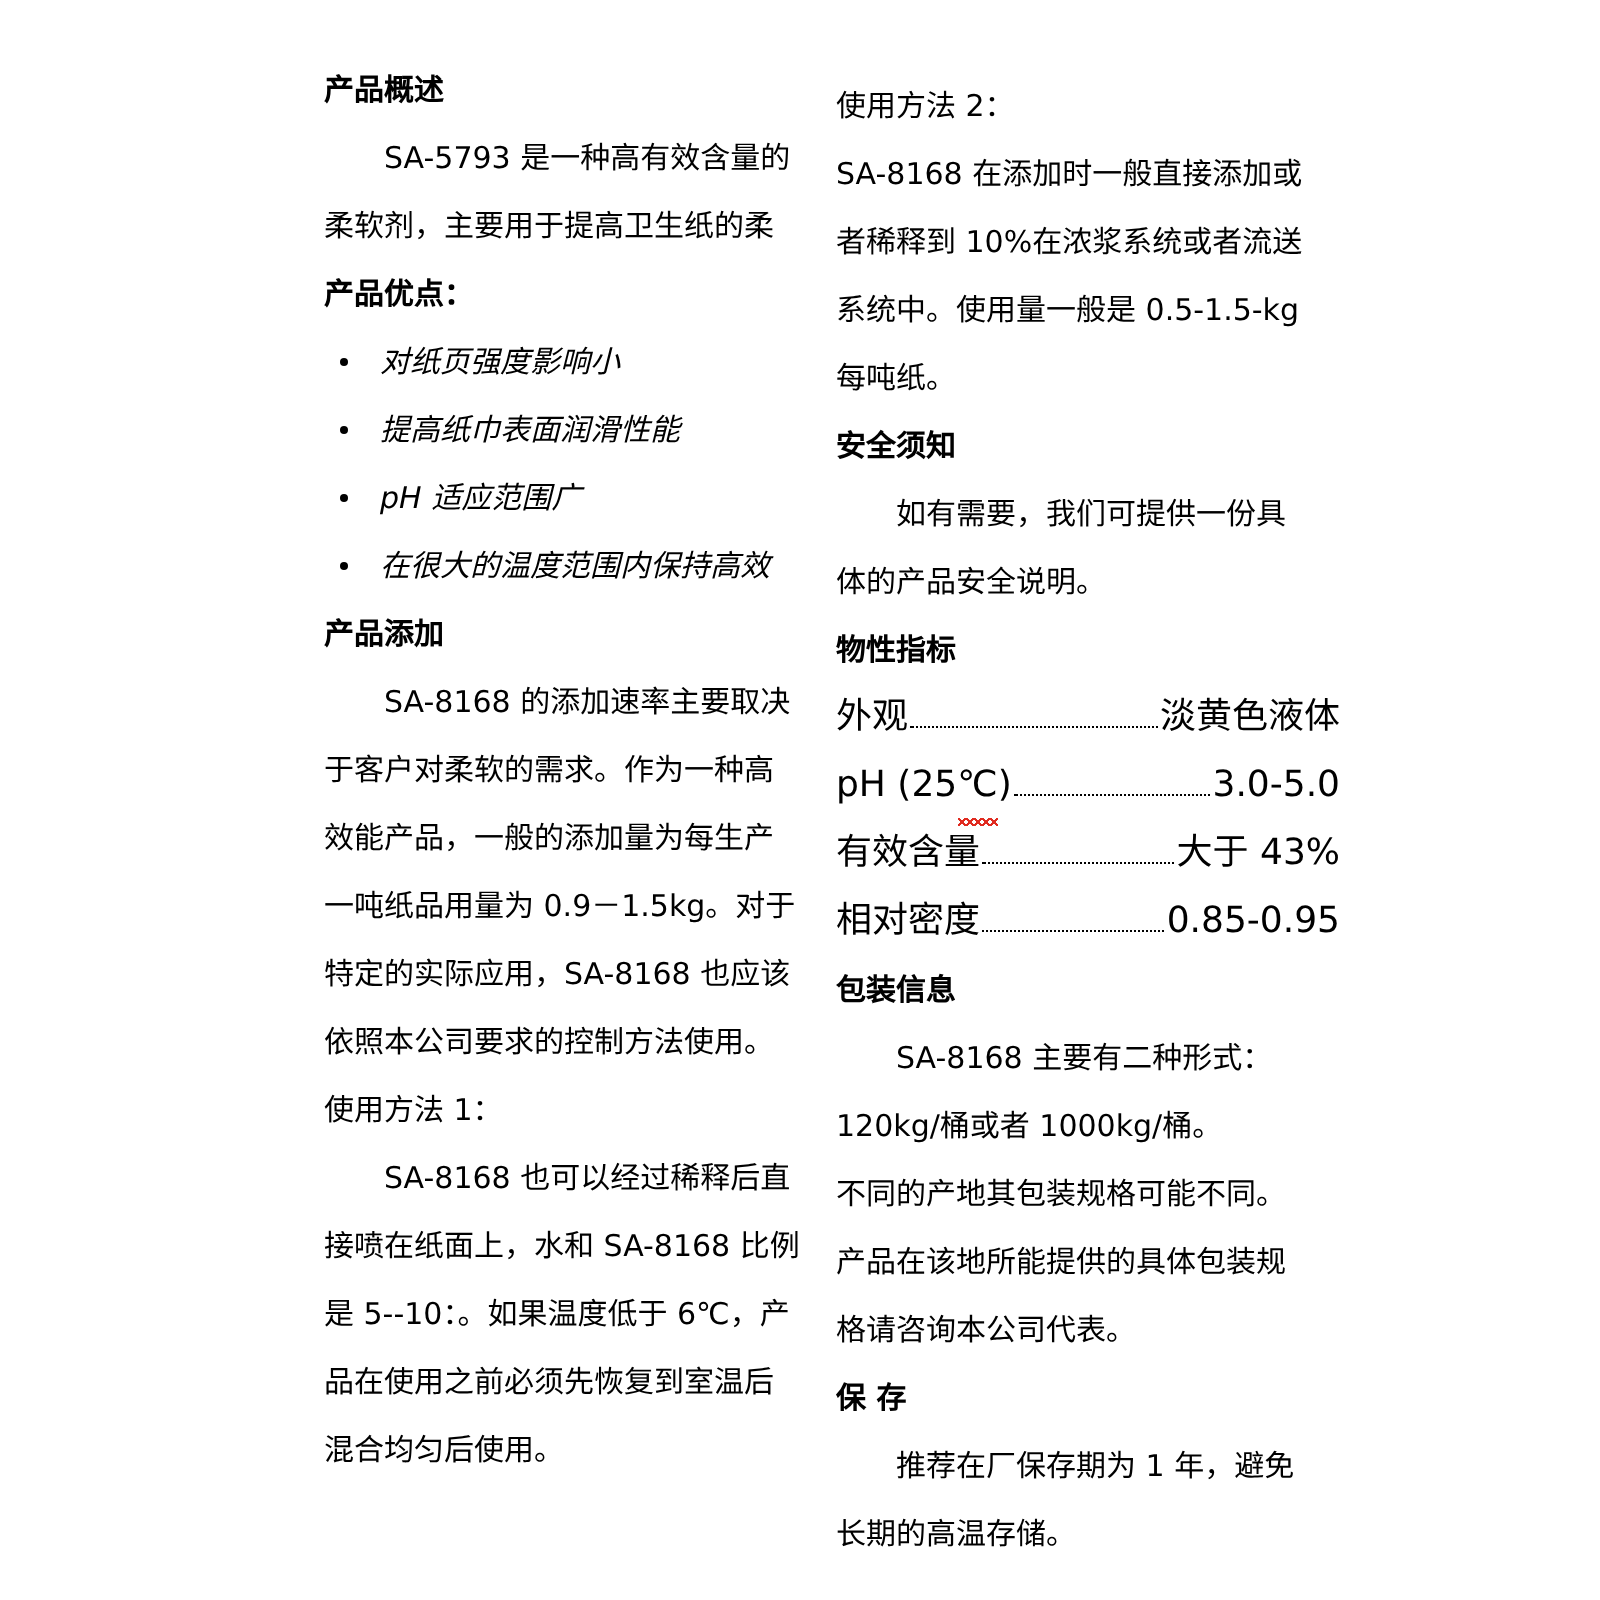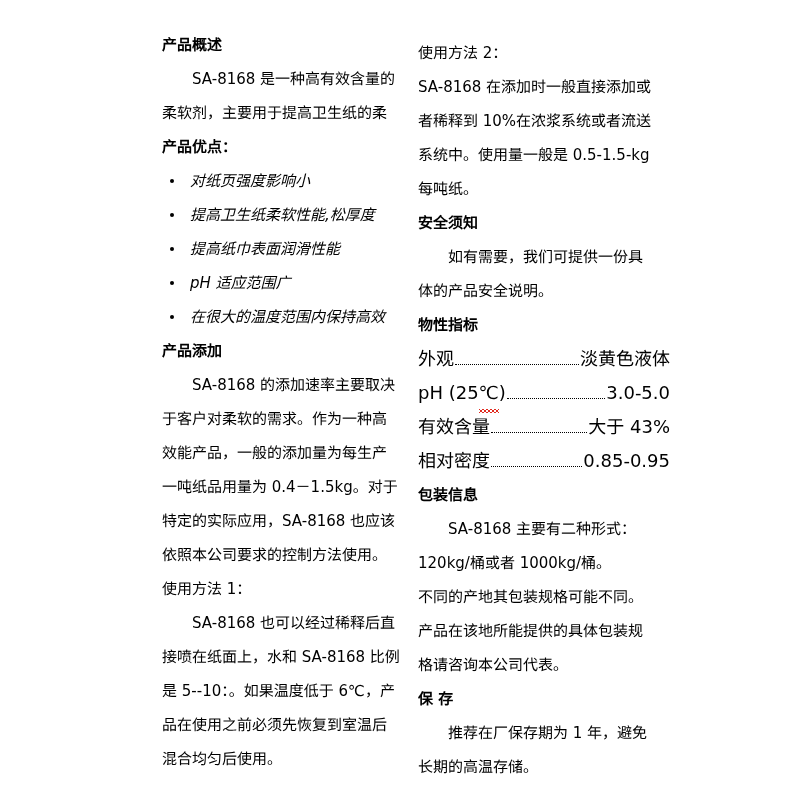--- a/index.html
+++ b/index.html
@@ -162,37 +162,36 @@
 </style>
 </head>
 <body>
 
 <div class="page">
   <div class="columns">
 
     <div class="col col-left">
 
       <div class="heading">产品概述</div>
-      <div class="para indent">SA-8168 是一种高有效含量的</div>
+      <div class="para indent">SA-5793 是一种高有效含量的</div>
       <div class="para">柔软剂，主要用于提高卫生纸的柔</div>
 
       <div class="heading">产品优点：</div>
       <ul class="bullets">
         <li class="bullet-item">对纸页强度影响小</li>
-        <li class="bullet-item">提高卫生纸柔软性能,松厚度</li>
         <li class="bullet-item">提高纸巾表面润滑性能</li>
         <li class="bullet-item">pH 适应范围广</li>
         <li class="bullet-item">在很大的温度范围内保持高效</li>
       </ul>
 
       <div class="heading">产品添加</div>
       <div class="para indent">SA-8168 的添加速率主要取决</div>
       <div class="para">于客户对柔软的需求。作为一种高</div>
       <div class="para">效能产品，一般的添加量为每生产</div>
-      <div class="para">一吨纸品用量为 0.4－1.5kg。对于</div>
+      <div class="para">一吨纸品用量为 0.9－1.5kg。对于</div>
       <div class="para">特定的实际应用，SA-8168 也应该</div>
       <div class="para">依照本公司要求的控制方法使用。</div>
 
       <div class="para">使用方法 1：</div>
       <div class="para indent">SA-8168 也可以经过稀释后直</div>
       <div class="para">接喷在纸面上，水和 SA-8168 比例</div>
       <div class="para">是 5--10：。如果温度低于 6℃，产</div>
       <div class="para">品在使用之前必须先恢复到室温后</div>
       <div class="para">混合均匀后使用。</div>
 

